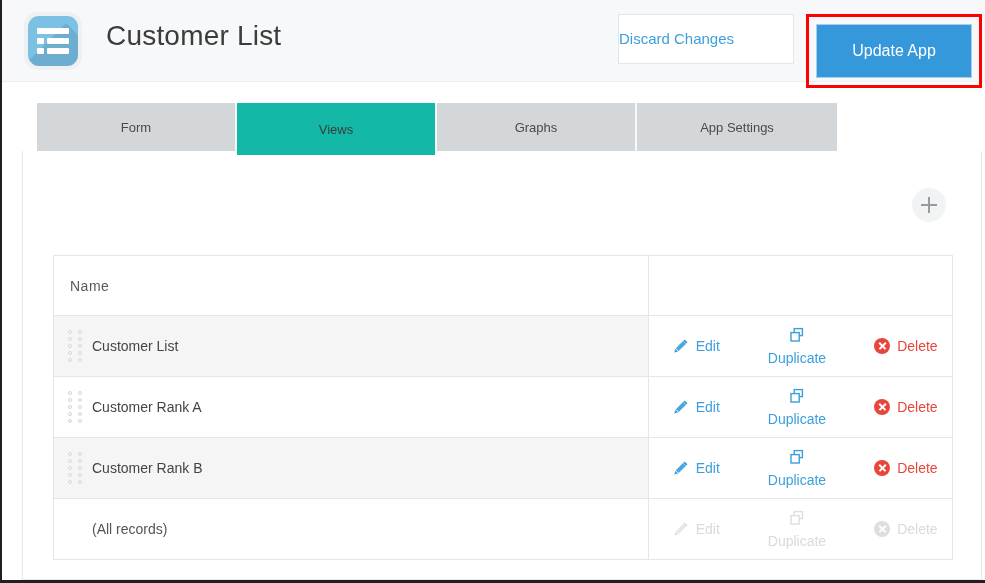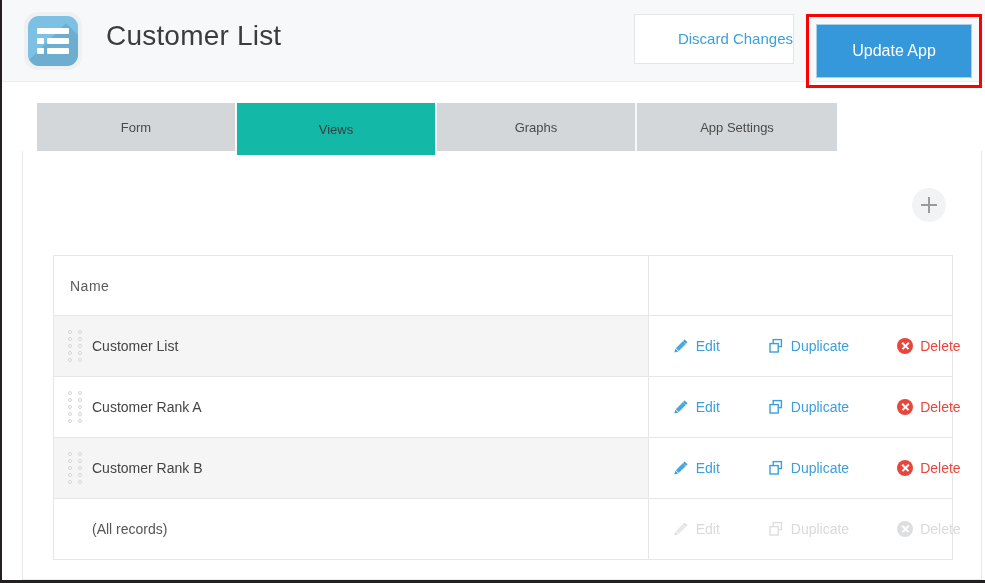--- a/index.html
+++ b/index.html
@@ -68,29 +68,29 @@
   }
 
   .header-actions {
     position: absolute;
     right: 5px; top: 14px;
     display: flex;
     align-items: flex-start;
   }
 
   .btn-discard {
-    width: 160px; height: 50px;
+    width: 176px; height: 50px;
     background: #ffffff;
     border: 1px solid #e3e6e8;
     color: #3b9fdc;
     font-size: 15px;
     font-family: "Liberation Sans", sans-serif;
     cursor: pointer;
     line-height: 48px;
-    text-align: right;
+    text-align: left;
   }
 
   .update-wrap {
     position: relative;
     margin-left: 12px;
     padding: 7px;
     border: 3px solid #ff0000;
     background: transparent;
   }
   .btn-update {
@@ -237,21 +237,21 @@
     display: flex;
     align-items: center;
     gap: 7px;
     cursor: pointer;
     font-size: 14px;
     margin-right: 34px;
     white-space: nowrap;
   }
   .action:last-child { margin-right: 0; }
   .action.edit   { color: #3b9fdc; }
-  .action.dup    { color: #3b9fdc; }
+  .action.dup    { color: #3b9fdc; flex-direction: column; }
   .action.del    { color: #e8463c; }
 
   tr.disabled .action { cursor: default; }
   tr.disabled .action.edit,
   tr.disabled .action.dup { color: #d8dadb; }
   tr.disabled .action.del { color: #d8dadb; }
 
   .ic { width: 16px; height: 16px; flex: 0 0 auto; display: block; }
 
   

